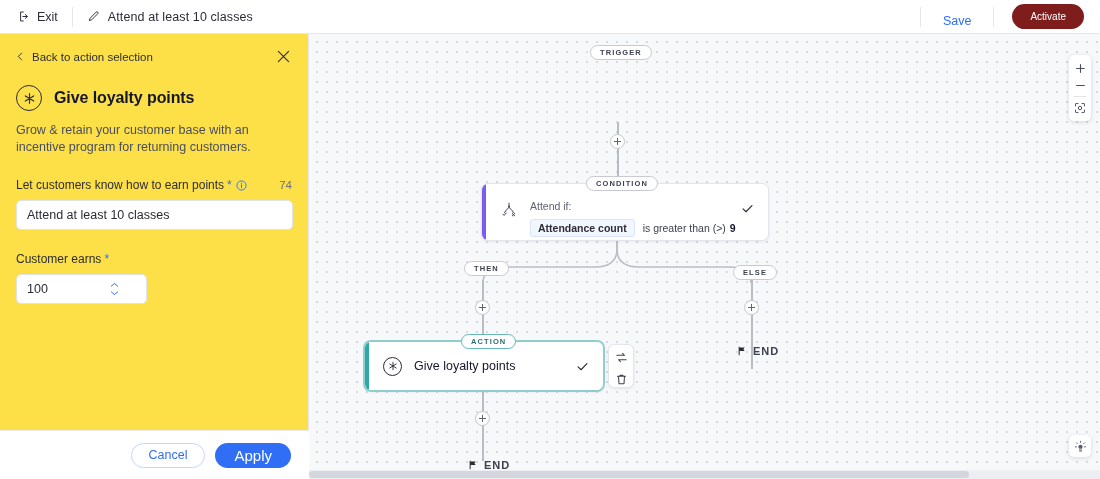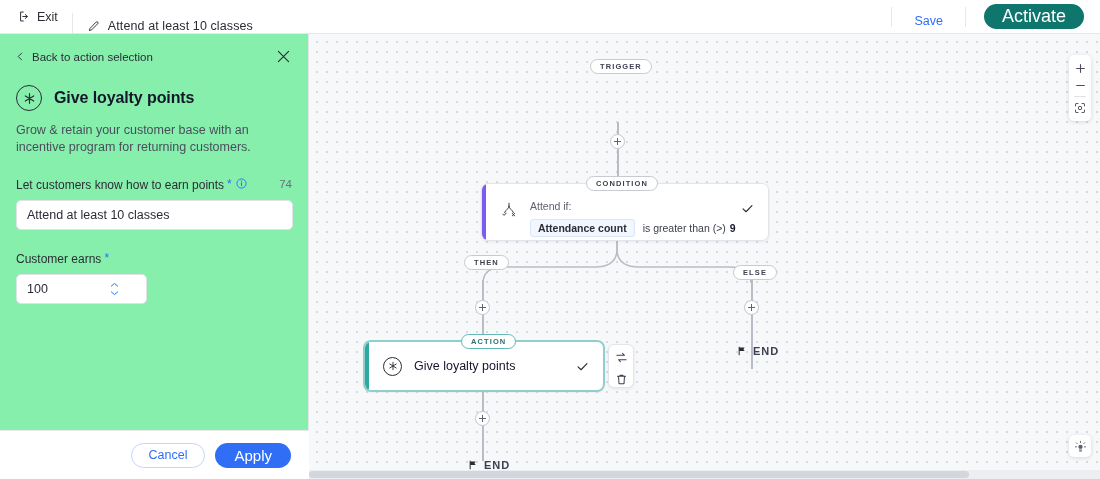--- a/index.html
+++ b/index.html
@@ -11,21 +11,21 @@
     color: #2b2c35;
   }
   #app { position: relative; width: 1100px; height: 479px; }
 
   
   #topbar {
     position: absolute; left: 0; top: 0; width: 1100px; height: 34px;
     background: #fff; border-bottom: 1px solid #e5e7ea;
     display: flex; align-items: center;
   }
-  .tb-left { display: flex; align-items: flex-end; height: 100%; }
+  .tb-left { display: flex; align-items: center; height: 100%; }
   .exit-btn {
     display: flex; align-items: center; gap: 6px;
     padding: 0 14px 0 18px; height: 100%;
     font-size: 12.5px; color: #2b2c35; cursor: pointer;
   }
   .tb-div { width: 1px; height: 20px; background: #e5e7ea; }
   .flow-title {
     display: flex; align-items: center; gap: 8px;
     padding: 0 14px; font-size: 12.5px; color: #2b2c35; cursor: pointer;
   }
@@ -33,30 +33,30 @@
   .tb-right {
     margin-left: auto; display: flex; align-items: center; gap: 0; height: 100%;
     padding-right: 16px;
   }
   .save-link {
     font-size: 12.5px; color: #2f6ef5; cursor: pointer;
     padding: 0 22px;
     margin-top: 8px;
   }
   .activate-btn {
-    background: #0f766e; color: #fff; border: none; border-radius: 14px;
-    height: 25px; padding: 0 18px; font-size: 18px; cursor: pointer;
+    background: #7f1d1d; color: #fff; border: none; border-radius: 14px;
+    height: 25px; padding: 0 18px; font-size: 10px; cursor: pointer;
     font-family: "Liberation Sans", sans-serif;
   }
   .icon-svg { display: block; }
 
   
   #panel {
     position: absolute; left: 0; top: 34px; width: 309px; height: 445px;
-    background: #86efac; border-right: 1px solid #e5e7ea;
+    background: #fde047; border-right: 1px solid #e5e7ea;
   }
   .panel-top { padding: 14px 16px 0 16px; }
   .back-row {
     display: flex; align-items: center; justify-content: space-between;
   }
   .back-link {
     display: flex; align-items: center; gap: 7px;
     font-size: 11.5px; color: #2b2c35; cursor: pointer;
   }
   .close-x { cursor: pointer; padding: 2px; }
@@ -67,21 +67,21 @@
     border: 1.4px solid #2b2c35; display: flex; align-items: center;
     justify-content: center; flex: 0 0 26px;
   }
   .action-title { font-size: 16px; font-weight: bold; color: #14172b; letter-spacing: -.1px; }
   .action-desc {
     margin-top: 11px; font-size: 12.5px; line-height: 17px; color: #4a4e5c;
     max-width: 260px;
   }
 
   .field-block { margin-top: 22px; }
-  .field-label-row { display: flex; align-items: flex-start; }
+  .field-label-row { display: flex; align-items: center; }
   .field-label { font-size: 12px; color: #2b2c35; }
   .req-star { color: #2f6ef5; font-size: 12px; margin-left: 3px; line-height: 1; }
   .info-i { margin-left: 4px; cursor: pointer; display: flex; align-items: center; }
   .char-count { margin-left: auto; font-size: 11.5px; color: #6a6f7d; }
 
   .text-input {
     margin-top: 8px; width: 277px; height: 30px;
     border: 1px solid #dfe2e7; border-radius: 5px;
     padding: 0 10px; font-size: 12.5px; color: #2b2c35;
     font-family: "Liberation Sans", sans-serif; background: #fff;
@@ -329,21 +329,21 @@
       <button class="btn-ghost">Cancel</button>
       <button class="btn-solid">Apply</button>
     </div>
   </div>
 
   <div id="canvas">
 
     <div class="vline" style="left:308px; top:88px; height:56px;"></div>
     <div class="plus-node" style="left:301px; top:100px;"></div>
 
-    <div class="chip" style="left:281px; top:25px;">TRIGGER</div>
+    <div class="chip" style="left:281px; top:11px;">TRIGGER</div>
 
     <div class="chip" style="left:277px; top:142px;">CONDITION</div>
     <div class="card" style="left:172px; top:149px; width:288px; height:58px;">
       <div class="accent violet"></div>
       <div class="card-inner" style="align-items:flex-start; padding-top:11px;">
         <div style="margin-top:2px;">
           <svg class="icon-svg" width="18" height="18" viewBox="0 0 20 20" fill="none">
             <path d="M10 2.5v3.2M10 5.7C10 9 6.2 9.4 5 13" stroke="#3d4150" stroke-width="1.1" stroke-linecap="round"></path>
             <path d="M10 5.7C10 9 13.8 9.4 15 13" stroke="#3d4150" stroke-width="1.1" stroke-linecap="round"></path>
             <path d="M3.2 14.6 4.6 16l2.3-2.6" stroke="#3d4150" stroke-width="1.1" stroke-linecap="round" stroke-linejoin="round"></path>
@@ -364,21 +364,21 @@
           </svg>
         </div>
       </div>
     </div>
 
     <svg class="cv" style="left:0; top:205px;" width="791" height="45">
       <path d="M308 0 V10 Q308 28 286 28 H196 Q174 28 174 44" stroke="#b9bcc4" stroke-width="1.5" fill="none"></path>
       <path d="M308 0 V10 Q308 28 330 28 H420 Q442 28 442 44" stroke="#b9bcc4" stroke-width="1.5" fill="none"></path>
     </svg>
 
-    <div class="chip" style="left:155px; top:221px;">THEN</div>
+    <div class="chip" style="left:155px; top:227px;">THEN</div>
     <div class="vline" style="left:173px; top:246px; height:62px;"></div>
     <div class="plus-node" style="left:166px; top:266px;"></div>
 
     <div class="chip" style="left:424px; top:231px;">ELSE</div>
     <div class="vline" style="left:442px; top:246px; height:89px;"></div>
     <div class="plus-node" style="left:435px; top:266px;"></div>
     <div class="end-node" style="left:428px; top:311px;">
       <span>
         <svg class="icon-svg" width="10" height="10" viewBox="0 0 12 12" fill="none">
           <path d="M2.6 1.4v9.2" stroke="#2b2c35" stroke-width="1.2" stroke-linecap="round"></path>

